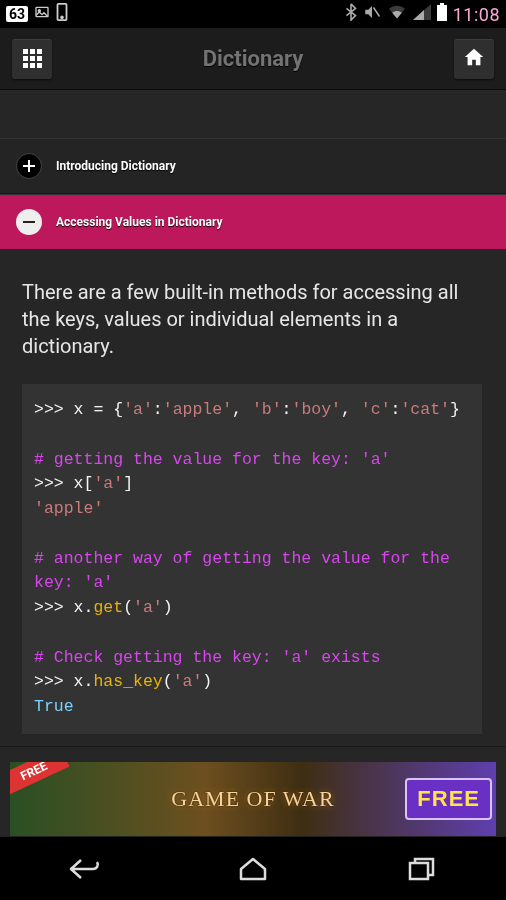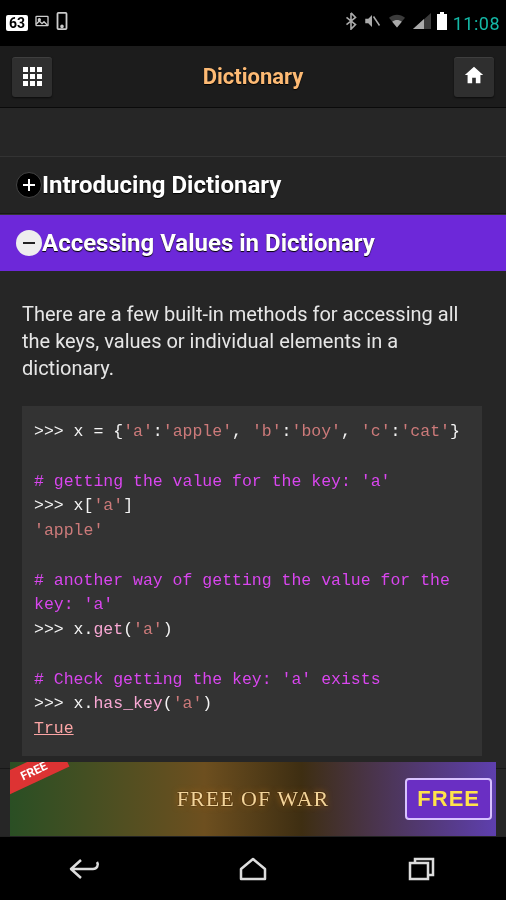--- a/index.html
+++ b/index.html
@@ -1,46 +1,46 @@
 <!DOCTYPE html>
 <html><head>
 <meta charset="utf-8">
 <style>
   * { margin: 0; padding: 0; box-sizing: border-box; }
   html, body { width: 506px; height: 900px; overflow: hidden; font-family: Roboto, "Helvetica Neue", Arial, sans-serif; background: #000; }
   .screen { width: 506px; height: 900px; background: #1a1a1a; display: flex; flex-direction: column; }
   
-  .status-bar { height: 46px; background: #000; color: #e0e0e0; display: flex; align-items: center; justify-content: space-between; padding: 0 6px; font-size: 17px; }
+  .status-bar { height: 28px; background: #000; color: #e0e0e0; display: flex; align-items: center; justify-content: space-between; padding: 0 6px; font-size: 17px; }
   .status-left { display: flex; align-items: center; gap: 6px; }
   .status-right { display: flex; align-items: center; gap: 6px; }
   .badge63 { background: #fff; color: #000; font-weight: bold; font-size: 14px; padding: 1px 3px; border-radius: 2px; line-height: 1; }
   .status-ic { font-size: 16px; color: #ccc; }
-  .clock { font-size: 18px; color: #14b8a6; letter-spacing: 0.5px; }
+  .clock { font-size: 18px; color: #f9a8d4; letter-spacing: 0.5px; }
   
   .app-header { height: 62px; background: #1c1c1c; display: flex; align-items: center; justify-content: space-between; padding: 0 12px; border-bottom: 1px solid #0a0a0a; }
   .header-btn { width: 40px; height: 40px; background: #2f2f2f; border-radius: 3px; display: flex; align-items: center; justify-content: center; color: #fff; box-shadow: inset 0 1px 0 rgba(255,255,255,0.08), 0 1px 2px rgba(0,0,0,0.6); }
-  .header-title { color: #fdba74; font-size: 22px; font-weight: 700; text-shadow: 0 1px 1px #000; }
+  .header-title { color: #737373; font-size: 22px; font-weight: 700; text-shadow: 0 1px 1px #000; }
   .grid-icon { display: grid; grid-template-columns: repeat(3,5px); grid-template-rows: repeat(3,5px); gap: 2px; }
   .grid-icon span { background:#fff; width:5px; height:5px; }
   
   .content { flex: 1; background: #262626; padding-top: 48px; overflow: hidden; position: relative; }
   .accordion { margin: 0; }
   .acc-item { border-top: 1px solid #333; border-bottom: 1px solid #181818; }
-  .acc-header { display: flex; align-items: center; gap: 0; padding: 14px 16px; color: #fff; font-size: 24px; font-weight: 700; text-shadow: 0 1px 1px #000; background: #242424; }
-  .acc-header.expanded { background: #6d28d9; }
+  .acc-header { display: flex; align-items: center; gap: 14px; padding: 14px 16px; color: #fff; font-size: 12px; font-weight: 700; text-shadow: 0 1px 1px #000; background: #242424; }
+  .acc-header.expanded { background: #be185d; }
   .acc-icon { width: 26px; height: 26px; border-radius: 50%; display:flex; align-items:center; justify-content:center; font-size:18px; font-weight:bold; }
   .acc-icon.plus { background:#000; color:#fff; border:1px solid #444; }
   .acc-icon.minus { background:#eee; color:#222; }
   .acc-body { padding: 30px 24px 12px 22px; color:#e6e6e6; font-size:20px; line-height:1.35; }
   .code-block { margin-top: 24px; background:#333333; padding: 14px 12px; font-family: "Courier New", monospace; font-size: 16.5px; line-height: 1.5; white-space: pre-wrap; word-break: break-word; }
   .code-block .p { color:#f5f5f5; } 
   .code-block .s { color:#cc7a7a; } 
   .code-block .c { color:#d946ef; } 
-  .code-block .k { color:#fca5a5;text-decoration:underline; } 
-  .code-block .f { color:#f9a8d4;text-align:right; } 
+  .code-block .k { color:#7dd3fc; } 
+  .code-block .f { color:#eab308;text-align:right; } 
   
   .ad-banner { position:absolute; bottom:0; left:10px; right:10px; height:74px; background: linear-gradient(90deg,#2a4f24,#6d4f1f 40%,#3e2e12 60%,#5e3fae); display:flex; align-items:center; justify-content:center; overflow:hidden; }
   .ad-title { font-family: Georgia, serif; color:#f3d49a; font-size:22px; text-shadow:0 0 6px #b06a1a,0 0 2px #000; letter-spacing:1px; }
   .ad-free-left { position:absolute; top:-2px; left:-10px; background:#d33; color:#fff; font-size:12px; font-weight:bold; padding:4px 20px; transform:rotate(-25deg); }
   .ad-free-right { position:absolute; right:4px; top:50%; transform:translateY(-50%); background:#6a2fc3; color:#ffe34a; font-weight:900; font-size:22px; padding:6px 10px; border:2px solid #d8c2ff; border-radius:4px; font-family: Impact, sans-serif; letter-spacing:1px; }
   
   .nav-bar { height: 64px; background:#000; display:flex; align-items:center; justify-content:space-around; border-top:1px solid #222; }
   .nav-btn { color:#ccc; display:flex; align-items:center; justify-content:center; width:80px; height:40px; }
 </style>
 </head>
@@ -162,21 +162,21 @@
 <span class="p">&gt;&gt;&gt; x.</span><span class="f">has_key</span><span class="p">(</span><span class="s">'a'</span><span class="p">)</span>
 <span class="k">True</span>
 </div>
         </div>
       </div>
 
     </div>
 
     <div class="ad-banner">
       <div class="ad-free-left">FREE</div>
-      <div class="ad-title">FREE OF WAR</div>
+      <div class="ad-title">GAME OF WAR</div>
       <div class="ad-free-right">FREE</div>
     </div>
   </div>
 
   <div class="nav-bar">
     <div class="nav-btn">
       <svg width="34" height="26" viewBox="0 0 34 26" fill="none" stroke="#ddd" stroke-width="2.5" stroke-linejoin="round">
           <path d="M14 4 L4 13 L14 22 M4 13 H26 C30 13 32 9 30 6"></path>
         </svg>
     </div>

